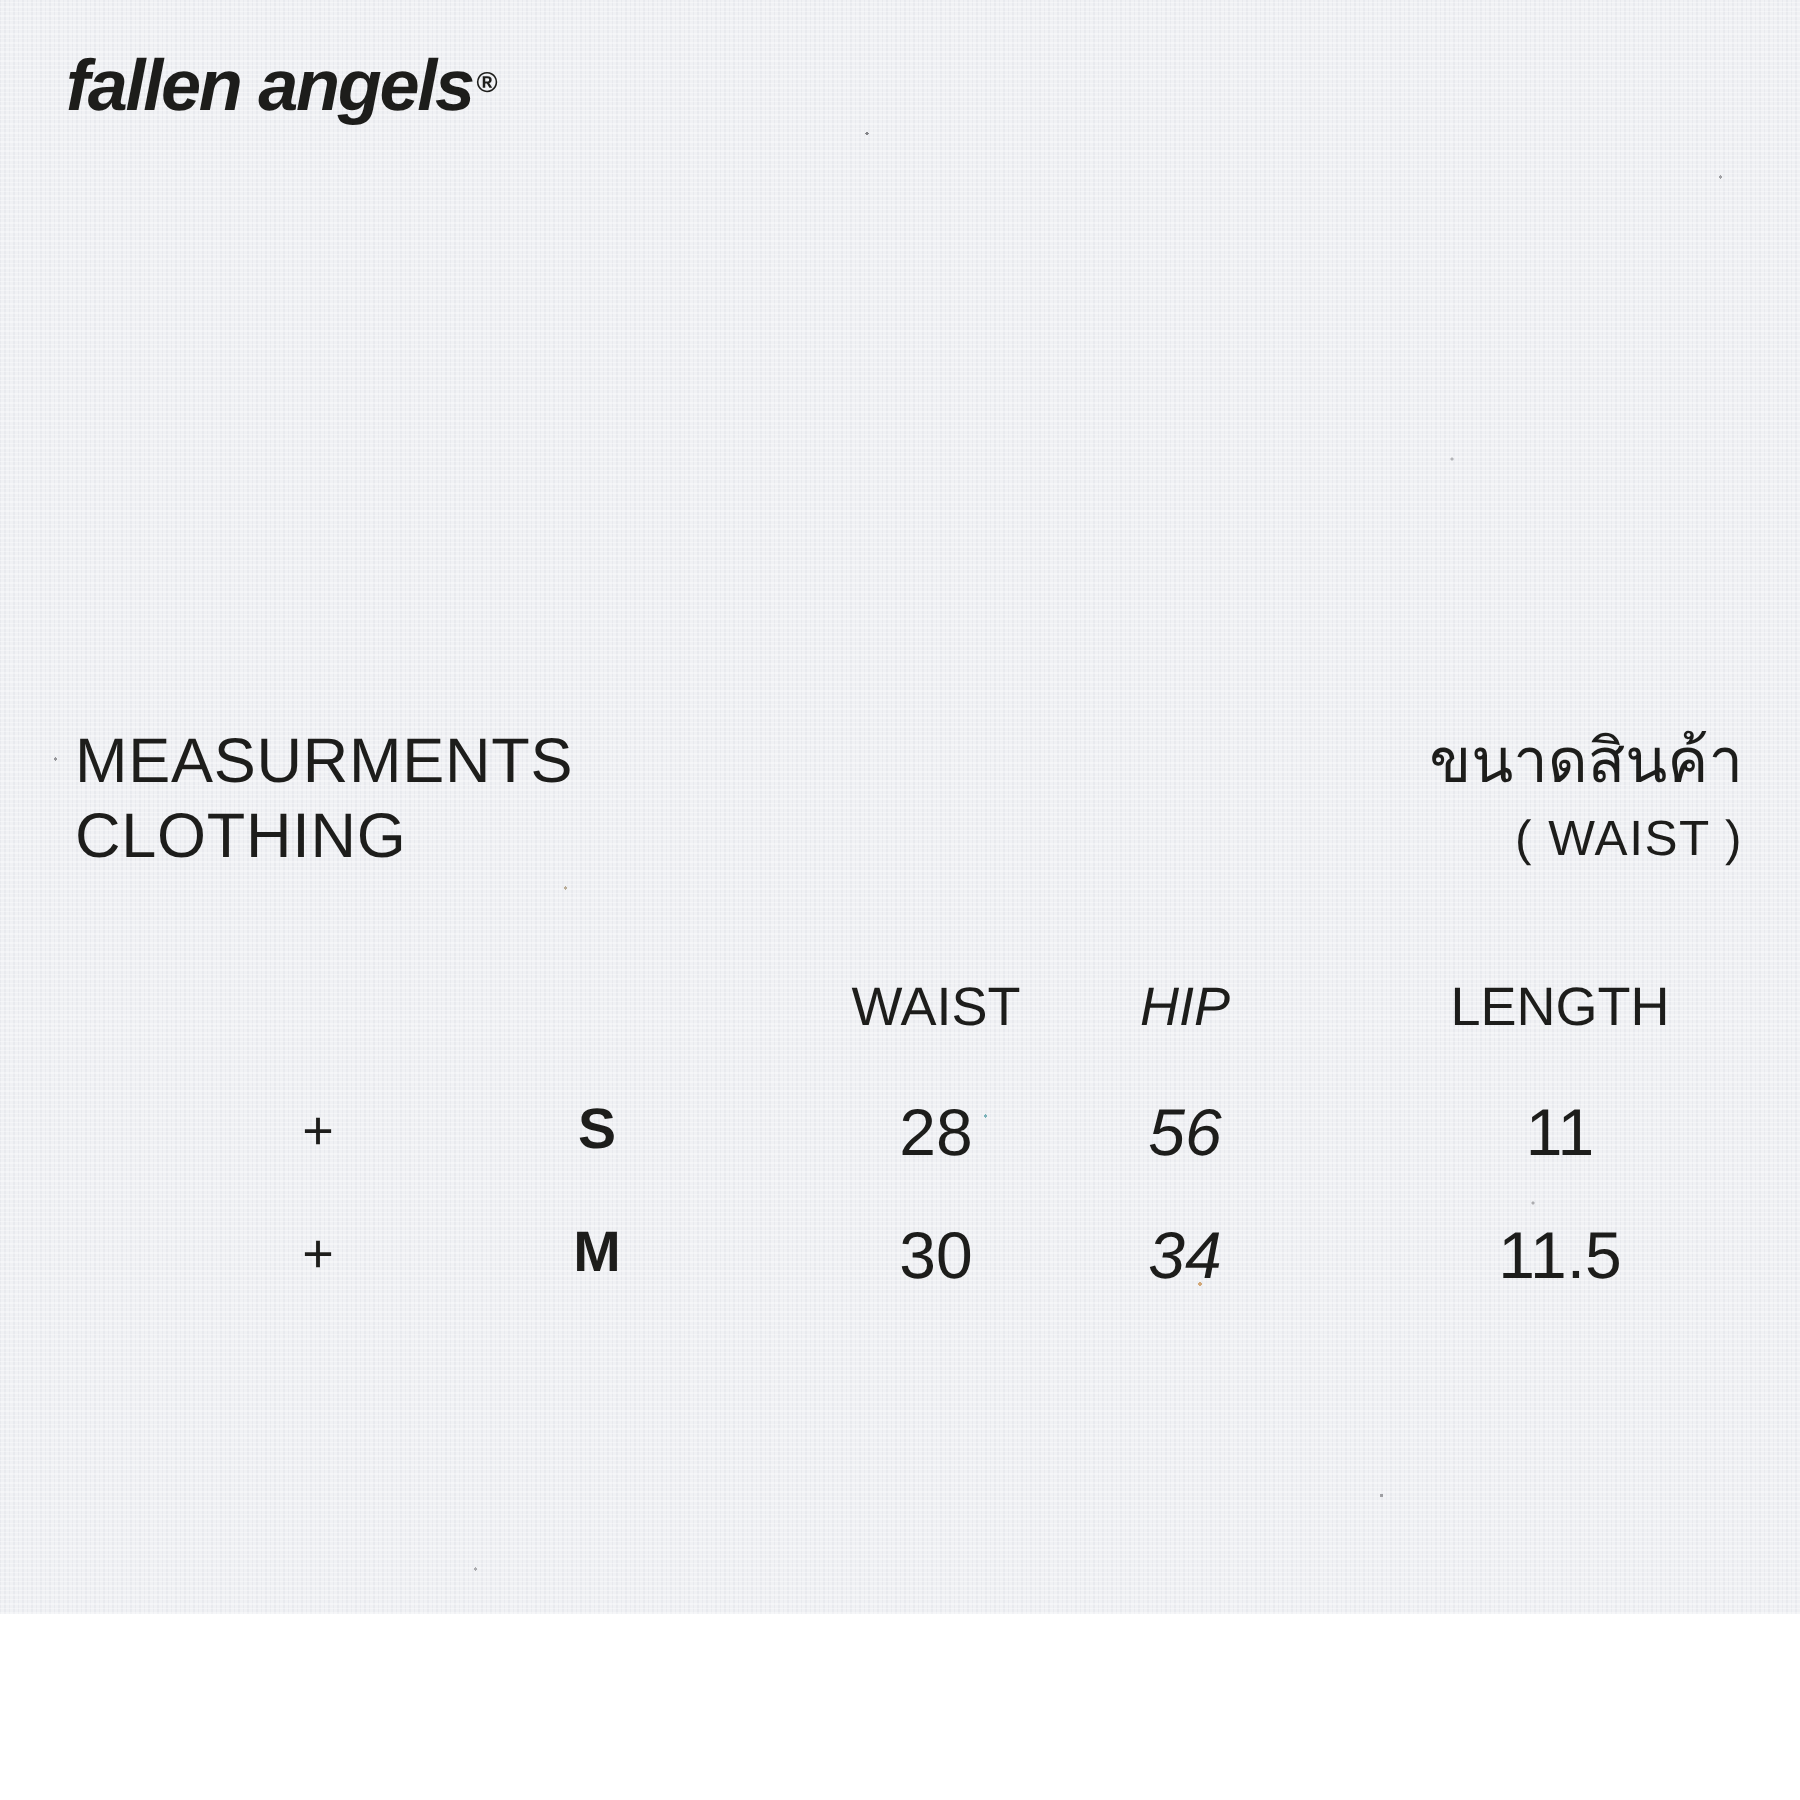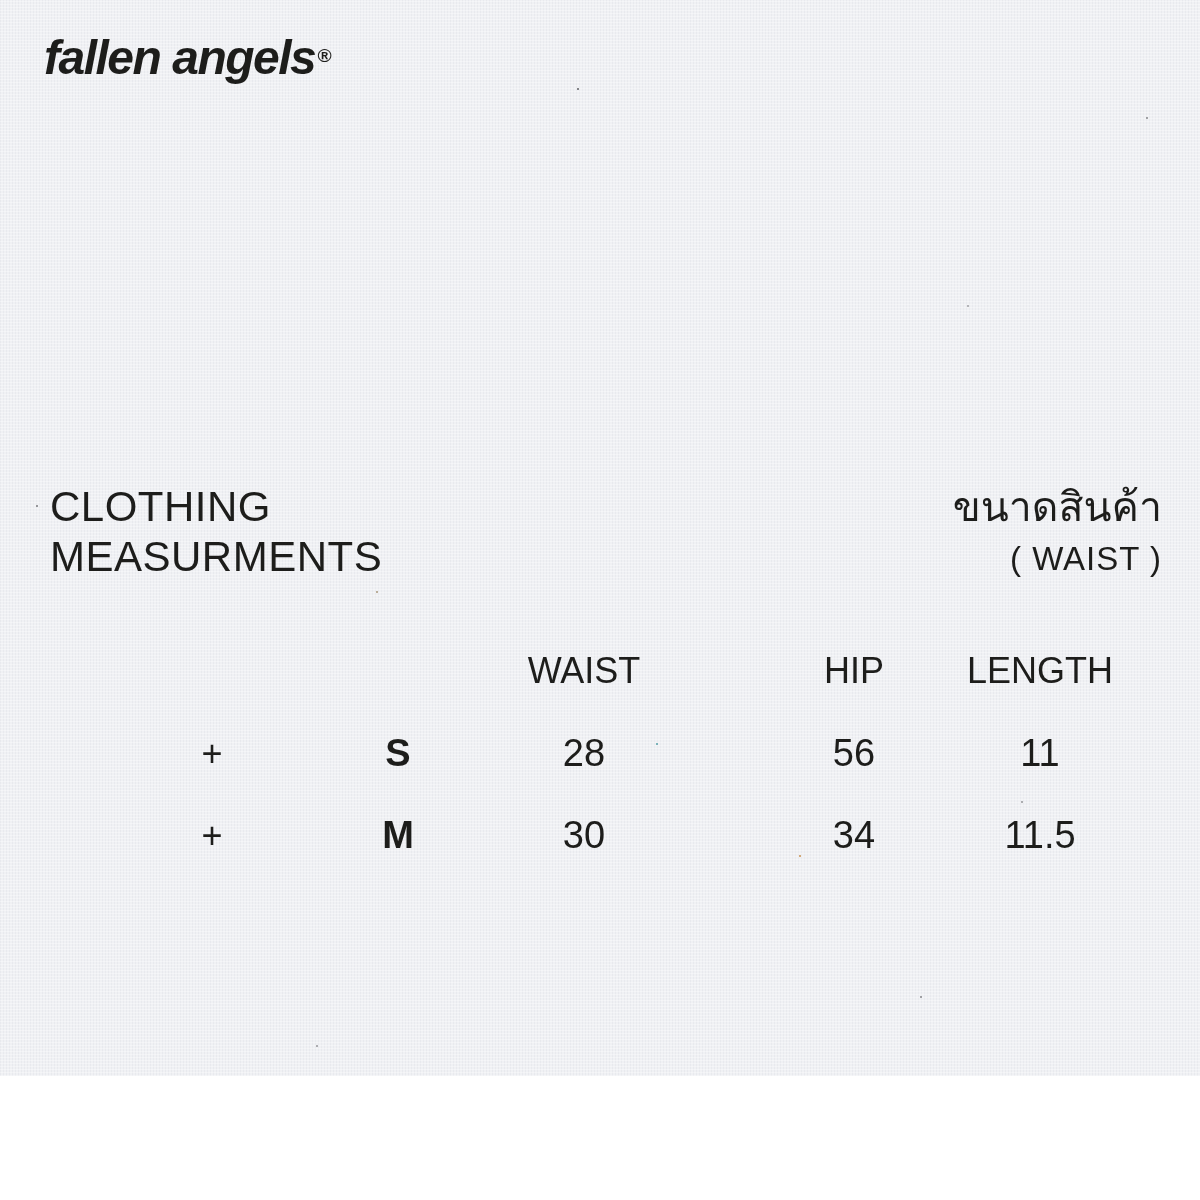--- a/index.html
+++ b/index.html
@@ -95,27 +95,27 @@
 
   .table-area .cell {
     position: absolute;
     transform: translateX(-50%);
     white-space: nowrap;
     line-height: 1;
   }
   .row-head { top: 653px; font-size: 36px; }
   .row-s    { top: 734px; }
   .row-m    { top: 816px; }
-  .val      { font-size: 38px; }
+  .val      { font-size: 44px; }
   .size-lbl { font-size: 38px; font-weight: 700; }
   .marker   { font-size: 36px; margin-top: 2px; }
   .c-plus   { left: 212px; }
   .c-size   { left: 398px; }
-  .c-waist  { left: 584px; }
-  .c-hip    { left: 854px; }
+  .c-waist  { left: 624px; }
+  .c-hip    { left: 790px; font-style: italic; }
   .c-length { left: 1040px; }
 
   .footer-label {
     position: absolute;
     left: 602px;
     top: 1111px;
     transform: translateX(-50%);
     font-size: 38px;
     line-height: 1;
     font-style: italic;
@@ -127,22 +127,22 @@
 <body>
 
 <div class="page">
 
   <div class="logo">
     <span>fallen angels</span><span class="reg">®</span>
   </div>
 
 
   <div class="subtitle">
+    <div>MEASURMENTS</div>
     <div>CLOTHING</div>
-    <div>MEASURMENTS</div>
   </div>
 
   <div class="unit-block">
     <div class="thai">ขนาดสินค้า</div>
     <div class="inch">( WAIST )</div>
   </div>
 
   <div class="table-area">
 
     <span class="cell row-head c-waist">WAIST</span>

